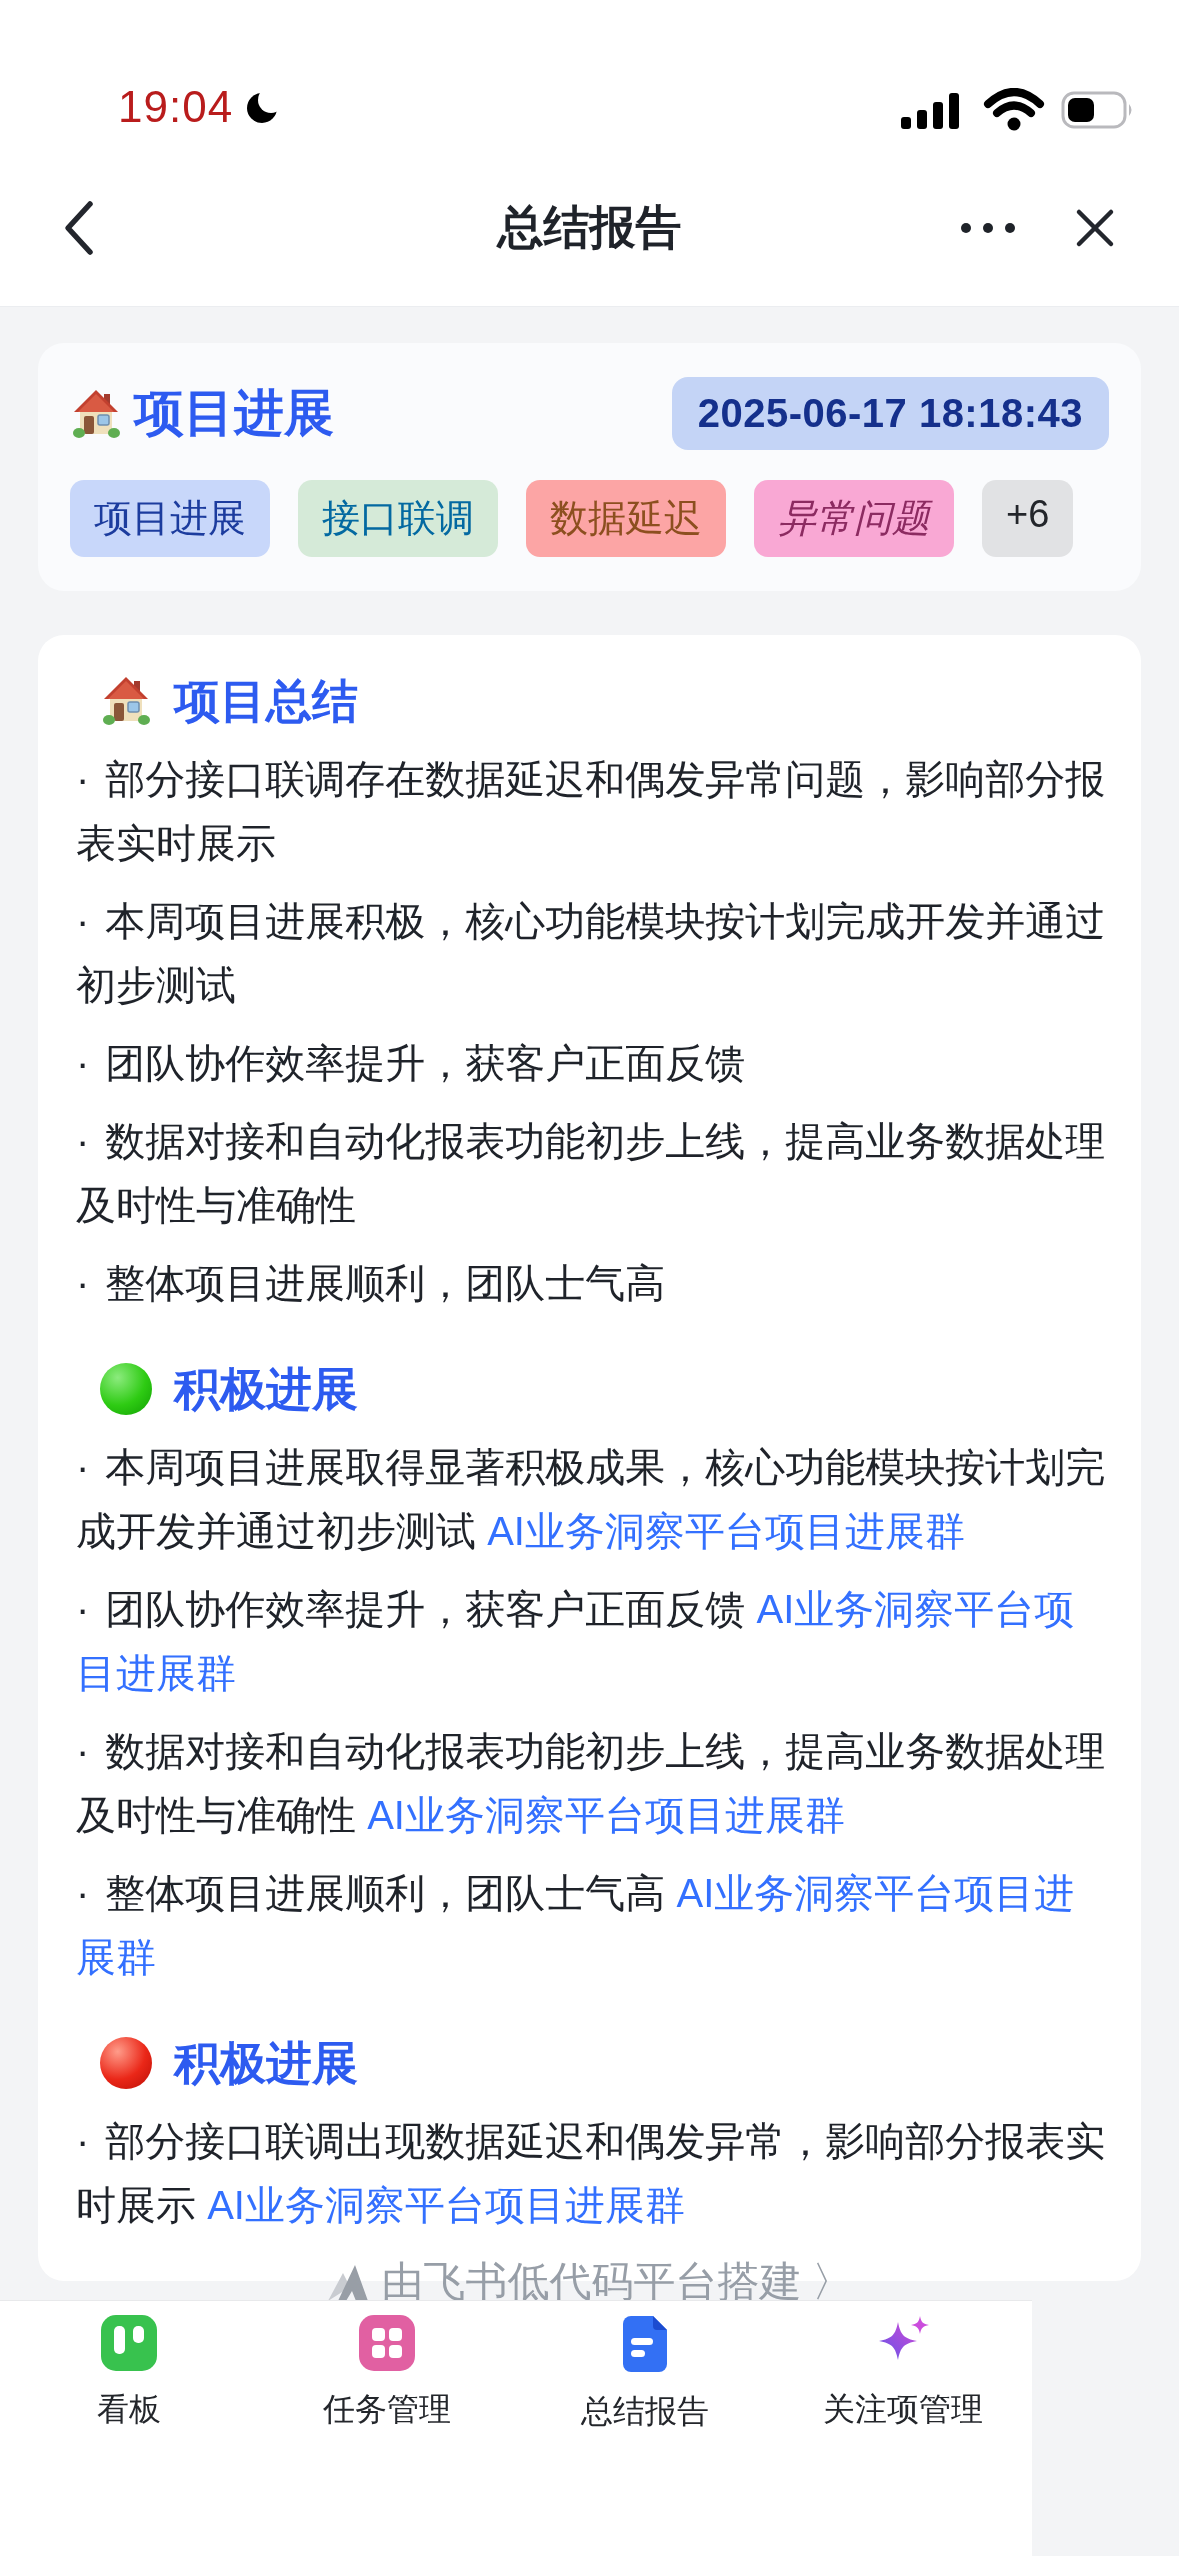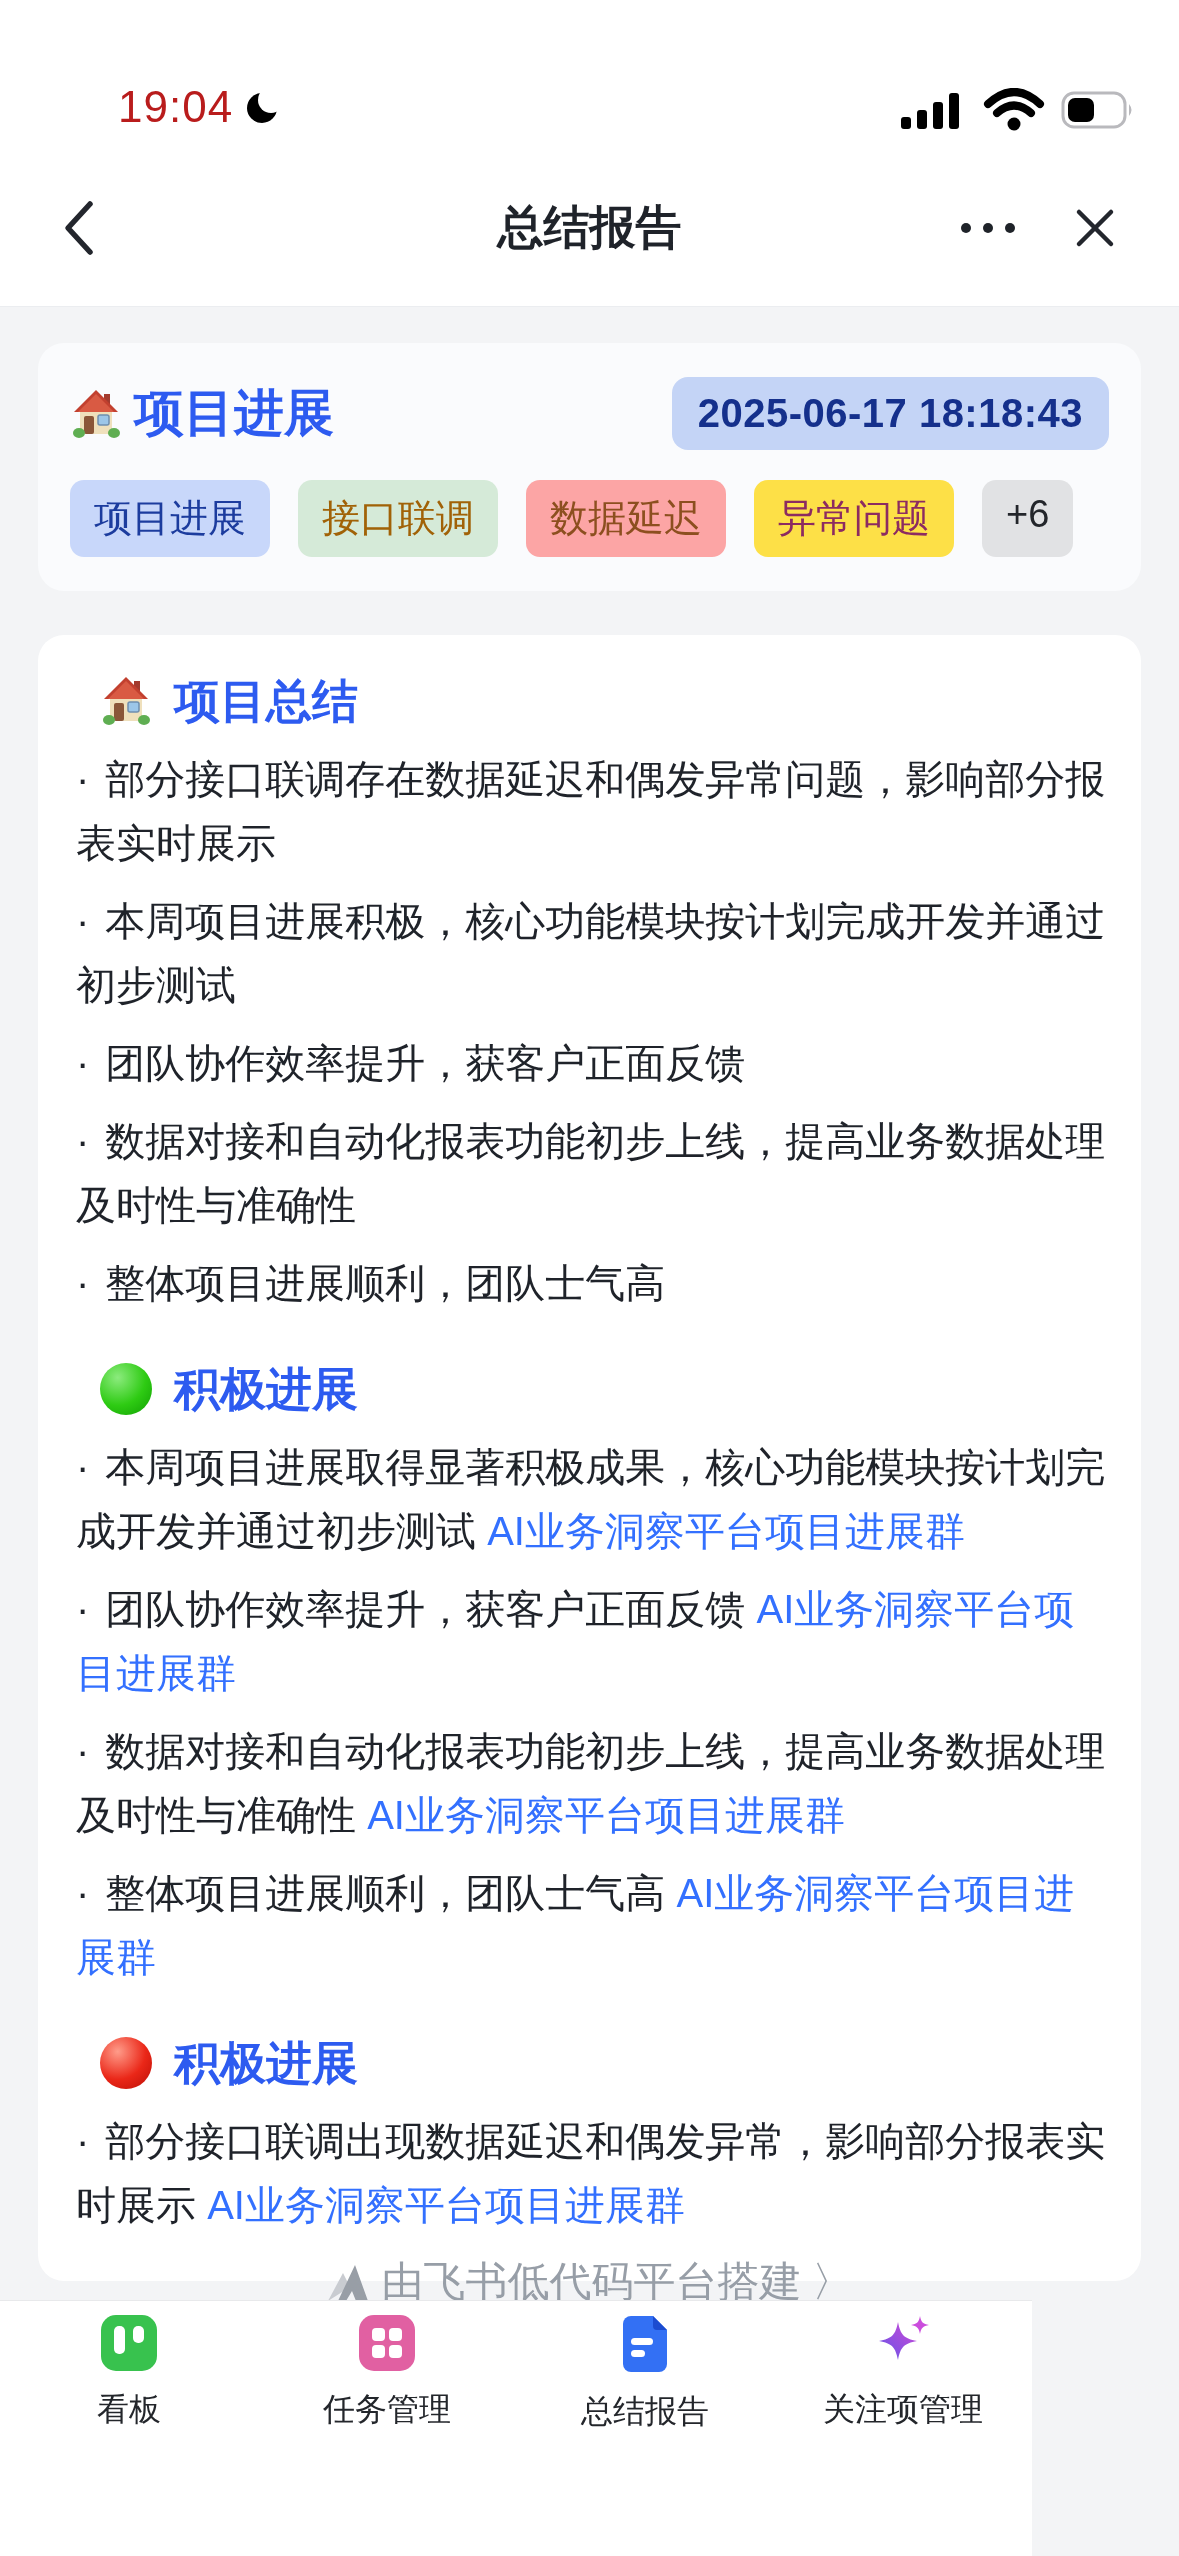--- a/index.html
+++ b/index.html
@@ -153,23 +153,23 @@
     <ellipse cx="9" cy="45" rx="6" ry="5" fill="#5fae52"></ellipse>
     <ellipse cx="44" cy="45" rx="6" ry="5" fill="#5fae52"></ellipse>
   </svg>
 </span>
           <span class="meta-title">项目进展</span>
         </div>
         <span class="timestamp">2025-06-17 18:18:43</span>
       </div>
       <div class="tags-row" id="tags-row">
           <span class="tag" style="background: rgb(200, 215, 250); color: rgb(28, 60, 158);">项目进展</span>
-          <span class="tag" style="background: rgb(213, 234, 216); color: #a16207;">接口联调</span>
+          <span class="tag" style="background: rgb(213, 234, 216); color: #0369a1;">接口联调</span>
           <span class="tag" style="background: #fca5a5; color: rgb(140, 79, 31); font-family: Liberation Serif, serif;">数据延迟</span>
-          <span class="tag" style="background: #fde047; color: rgb(140, 43, 97);">异常问题</span>
+          <span class="tag" style="background: #f9a8d4; color: rgb(140, 43, 97); font-style: italic;">异常问题</span>
           <span class="tag" style="background: rgb(225, 226, 228); color: rgb(35, 38, 43);">+6</span>
         </div>
     </div>
 
     <div class="card report-card" id="report-card">
         <div class="sec-heading first">
   <svg class="house-svg" width="52" height="52" viewBox="0 0 52 52">
     <rect x="34" y="6" width="6" height="10" fill="#a33b2e"></rect>
     <rect x="10" y="22" width="32" height="24" rx="2" fill="#efe0bc"></rect>
     <polygon points="26,2 48,24 4,24" fill="#c2402f"></polygon>

